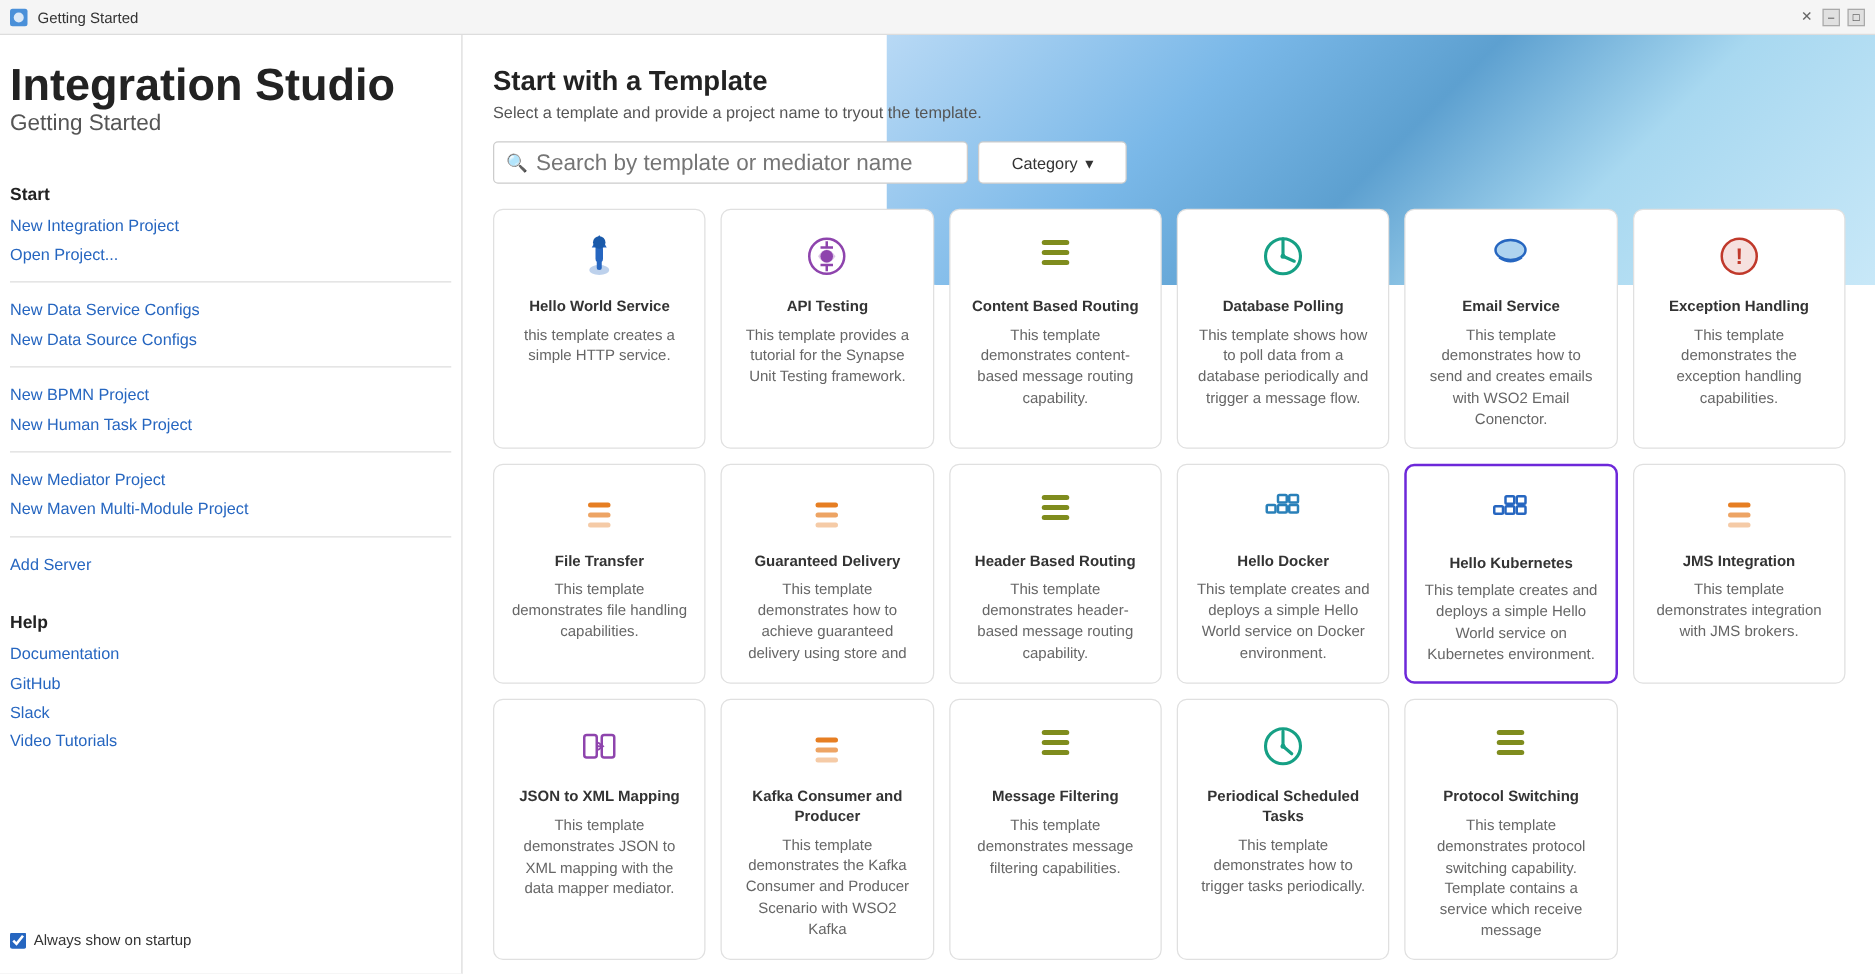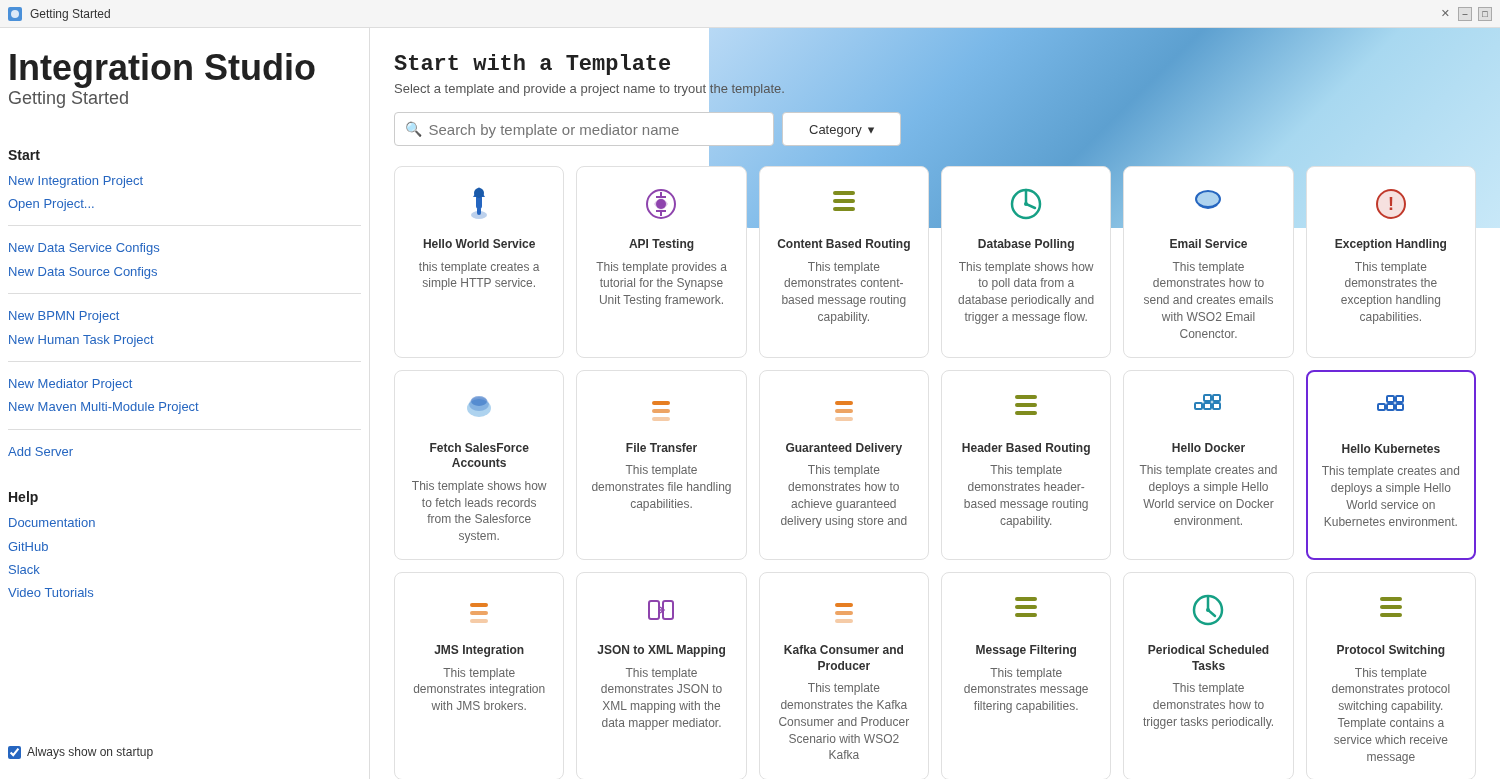--- a/index.html
+++ b/index.html
@@ -62,39 +62,39 @@
       z-index: 0;
       border-radius: 0 0 0 40px;
     }
 
     .main-inner {
       position: relative;
       z-index: 1;
       padding: 24px 24px 24px 24px;
     }
 
-    .page-title { font-size: 22px; font-weight: 600; color: #222; margin-bottom: 4px; font-family: Liberation Mono, monospace; }
+    .page-title { font-size: 22px; font-weight: 600; color: #222; margin-bottom: 4px; }
     .page-subtitle { font-size: 13px; color: #555; margin-bottom: 16px; }
 
     .search-row { display: flex; gap: 8px; margin-bottom: 20px; }
     .search-box {
       display: flex;
       align-items: center;
       background: #fff;
       border: 1.5px solid #ccc;
       border-radius: 4px;
       padding: 0 10px;
       width: 380px;
       height: 34px;
       gap: 6px;
     }
     .search-box input {
       border: none;
       outline: none;
-      font-size: 15px;
+      font-size: 18px;
       color: #4d7c0f;
       flex: 1;
       background: transparent;
     }
     .search-icon-svg { color: #888; font-size: 14px; }
 
     .category-btn {
       display: flex;
       align-items: center;
       gap: 6px;
@@ -263,29 +263,20 @@
     <div class="template-card-icon"><svg width="38" height="38" viewBox="0 0 38 38">
                 <circle cx="19" cy="19" r="14" fill="#c0392b" opacity="0.15"></circle>
                 <circle cx="19" cy="19" r="14" fill="none" stroke="#c0392b" stroke-width="2"></circle>
                 <text x="19" y="25" font-size="18" text-anchor="middle" fill="#c0392b" font-weight="bold">!</text>
               </svg></div>
     <div class="template-card-title">Exception Handling</div>
     <div class="template-card-desc">This template demonstrates the exception handling capabilities.</div>
   </div>
           <div class="template-card">
     <div class="template-card-icon"><svg width="38" height="38" viewBox="0 0 38 38">
-                <ellipse cx="19" cy="19" rx="12" ry="9" fill="#5da8e0" opacity="0.5"></ellipse>
-                <ellipse cx="19" cy="15" rx="10" ry="7" fill="#2666c0" opacity="0.3"></ellipse>
-                <ellipse cx="19" cy="12" rx="8" ry="5" fill="#2666c0" opacity="0.5"></ellipse>
-              </svg></div>
-    <div class="template-card-title">Fetch SalesForce Accounts</div>
-    <div class="template-card-desc">This template shows how to fetch leads records from the Salesforce system.</div>
-  </div>
-          <div class="template-card">
-    <div class="template-card-icon"><svg width="38" height="38" viewBox="0 0 38 38">
                 <rect x="10" y="12" width="18" height="4" rx="2" fill="#e67e22"></rect>
                 <rect x="10" y="20" width="18" height="4" rx="2" fill="#e67e22" opacity="0.7"></rect>
                 <rect x="10" y="28" width="18" height="4" rx="2" fill="#e67e22" opacity="0.4"></rect>
               </svg></div>
     <div class="template-card-title">File Transfer</div>
     <div class="template-card-desc">This template demonstrates file handling capabilities.</div>
   </div>
           <div class="template-card">
     <div class="template-card-icon"><svg width="38" height="38" viewBox="0 0 38 38">
                 <rect x="10" y="12" width="18" height="4" rx="2" fill="#e67e22"></rect>

